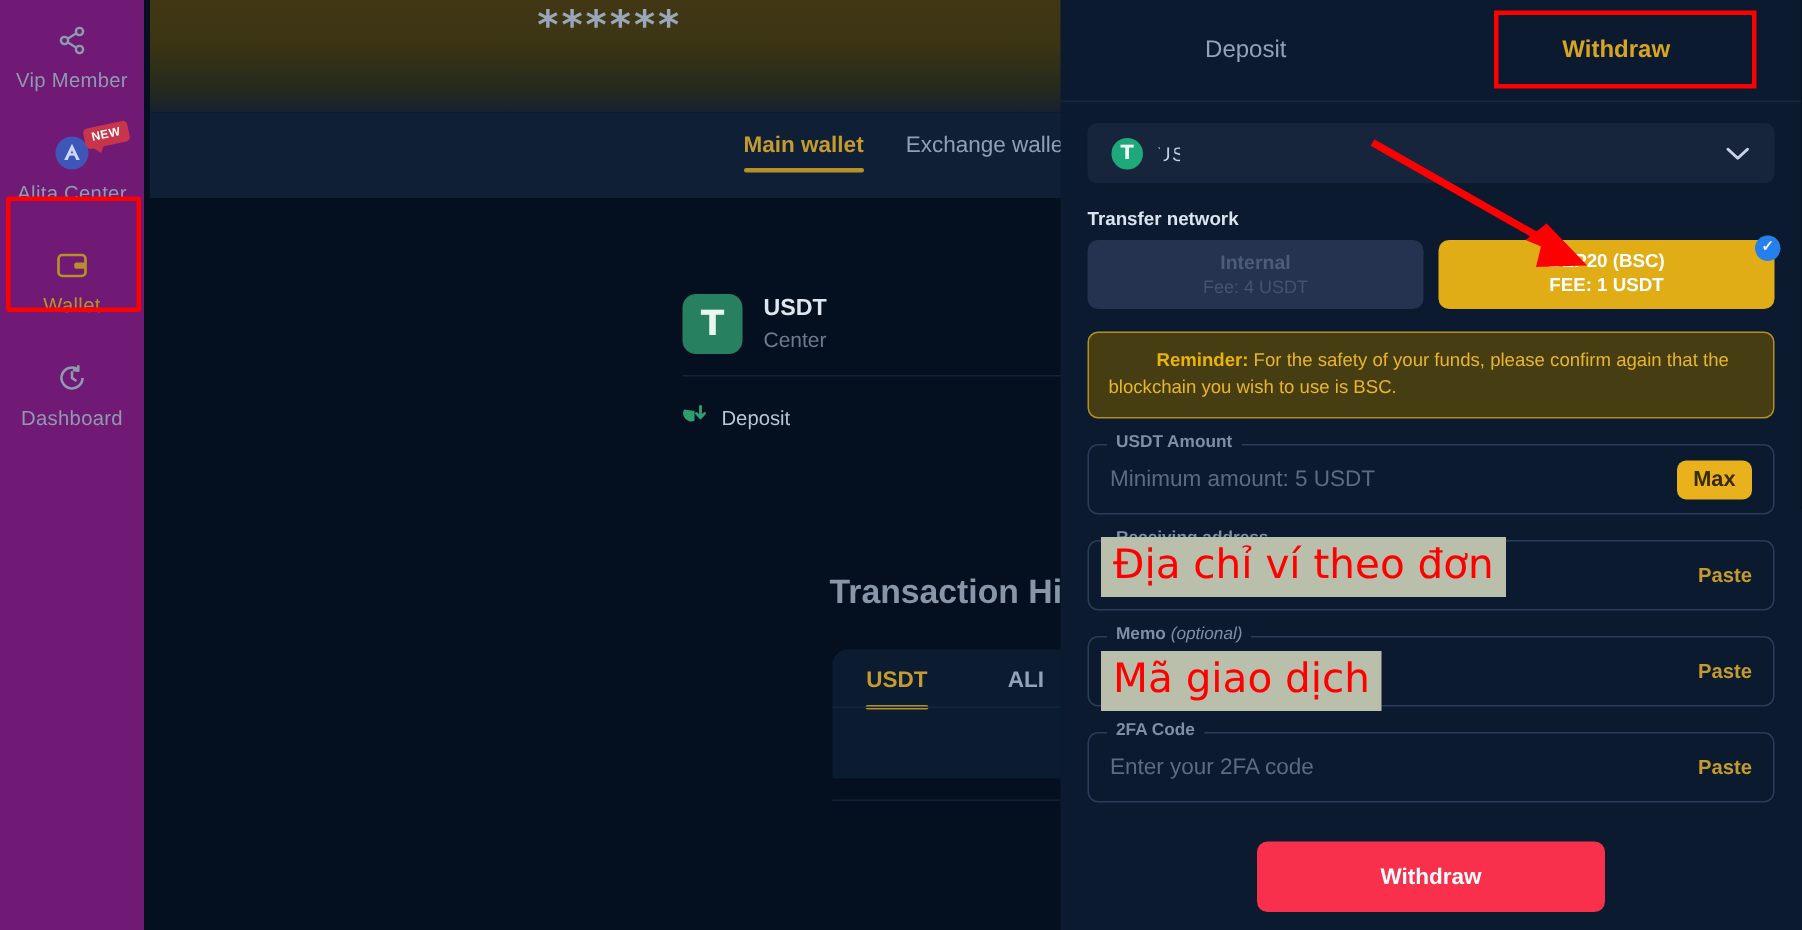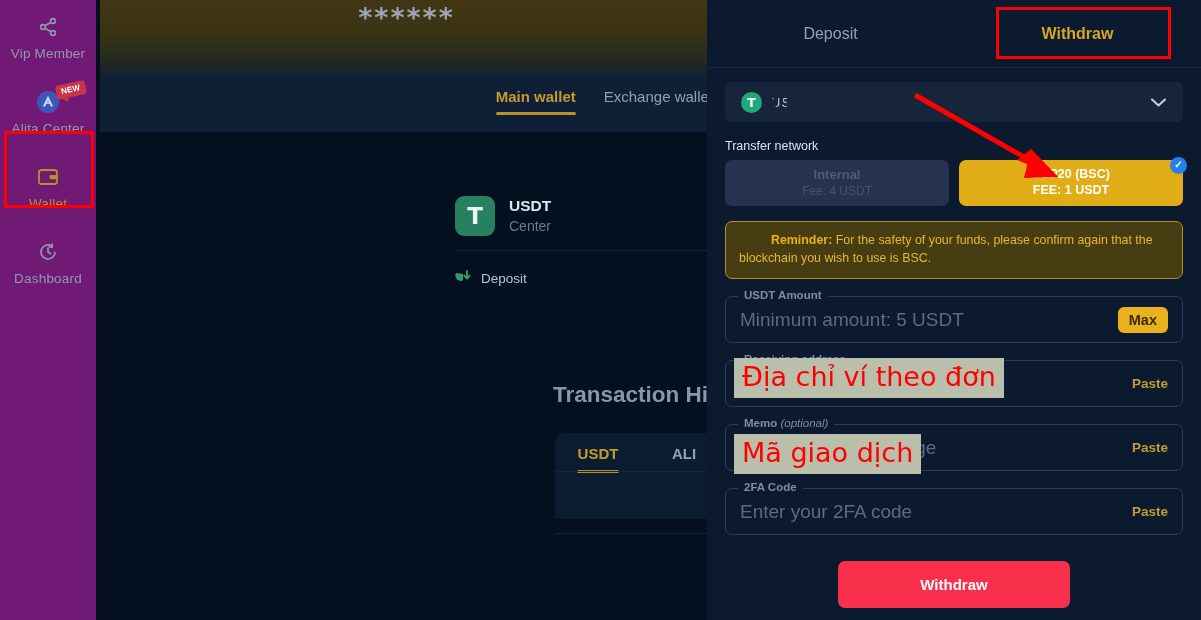--- a/index.html
+++ b/index.html
@@ -139,21 +139,21 @@
     flex: 0 0 auto;
   }
   #coin-name {
     margin-left: 9px; font-size: 13px; color: #cfdae8; letter-spacing: 1px;
     clip-path: polygon(0 18%, 12% 18%, 12% 0, 22% 0, 22% 100%, 12% 100%, 12% 60%, 0 60%,
                        30% 60%, 30% 0, 40% 0, 40% 100%, 30% 100%);
     white-space: nowrap; opacity: .95;
   }
   #coin-caret { margin-left:auto; color:#c8d4e2; font-size: 17px; line-height: 1; }
 
-  #net-label { margin: 17px 0 7px 18px; font-size: 12.5px; color: #dbe3ee; font-weight: 400; }
+  #net-label { margin: 17px 0 7px 18px; font-size: 12.5px; color: #dbe3ee; font-weight: 700; }
   #networks { display: flex; gap: 10px; margin: 0 18px; }
   .netbox {
     flex: 1; height: 46px; border-radius: 7px; position: relative;
     display: flex; flex-direction: column; align-items: center; justify-content: center;
     cursor: pointer; line-height: 1.25;
   }
   .netbox.inactive { background: #253350; }
   .netbox.inactive .n1 { font-size: 13px; color: #4d5c79; font-weight: 700;}
   .netbox.inactive .n2 { font-size: 12px; color: #44536f; }
   .netbox.active { background: #e0ad16; }
@@ -177,21 +177,21 @@
     border: 1px solid #2a3c58; border-radius: 7px;
     display: flex; align-items: center; padding: 0 14px;
   }
   .field-legend {
     position: absolute; top: -8px; left: 12px; padding: 0 6px;
     background: #0b1a2e; font-size: 11.5px; color: #7f8ea3; font-weight: 700;
   }
   .field-legend i { font-weight: normal; }
   .field-input {
     flex: 1; background: transparent; border: 0; outline: none;
-    font-size: 19px; color: #c6d2e0; font-family: "Liberation Sans", sans-serif;
+    font-size: 15px; color: #c6d2e0; font-family: "Liberation Sans", sans-serif;
   }
   .field-input::placeholder { color: #5d6b80; }
   .paste-btn { font-size: 13.5px; color: #c59a2e; font-weight: 700; cursor: pointer; padding-left: 10px; }
   #max-btn {
     background: #e9b11b; color: #3a2c02; font-weight: 700; font-size: 14.5px;
     padding: 5px 11px; border-radius: 6px; cursor: pointer;
   }
 
   #withdraw-btn {
     margin: 26px auto 0 auto; display: block; width: 232px; height: 47px;

